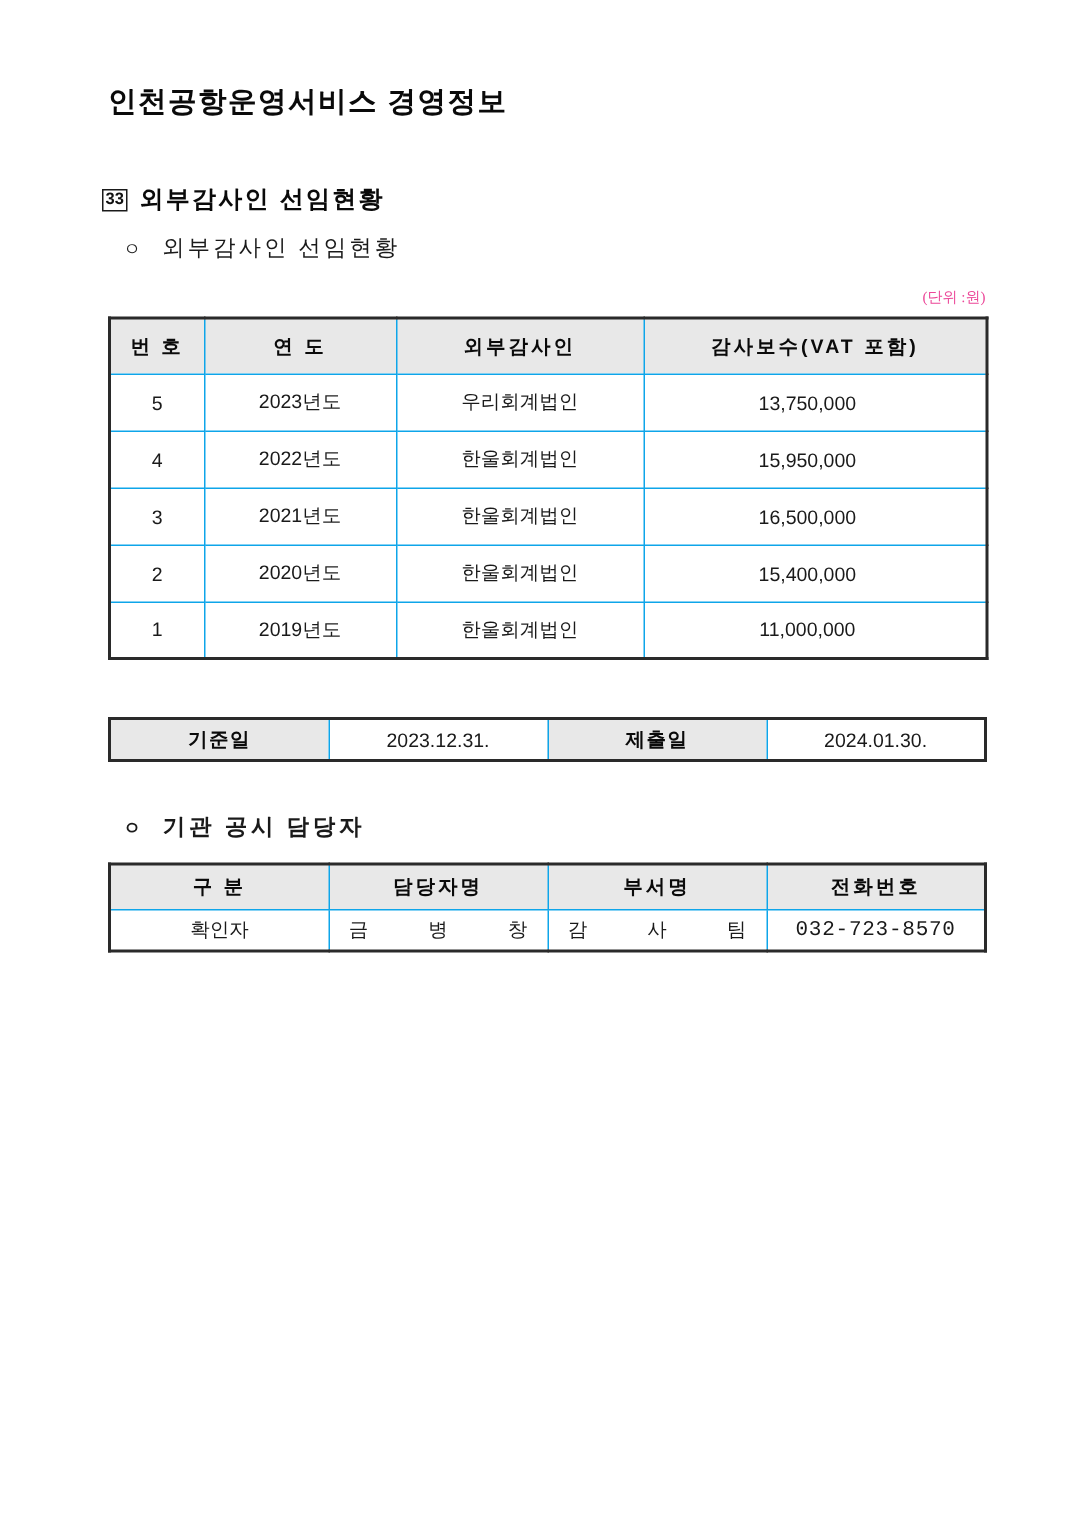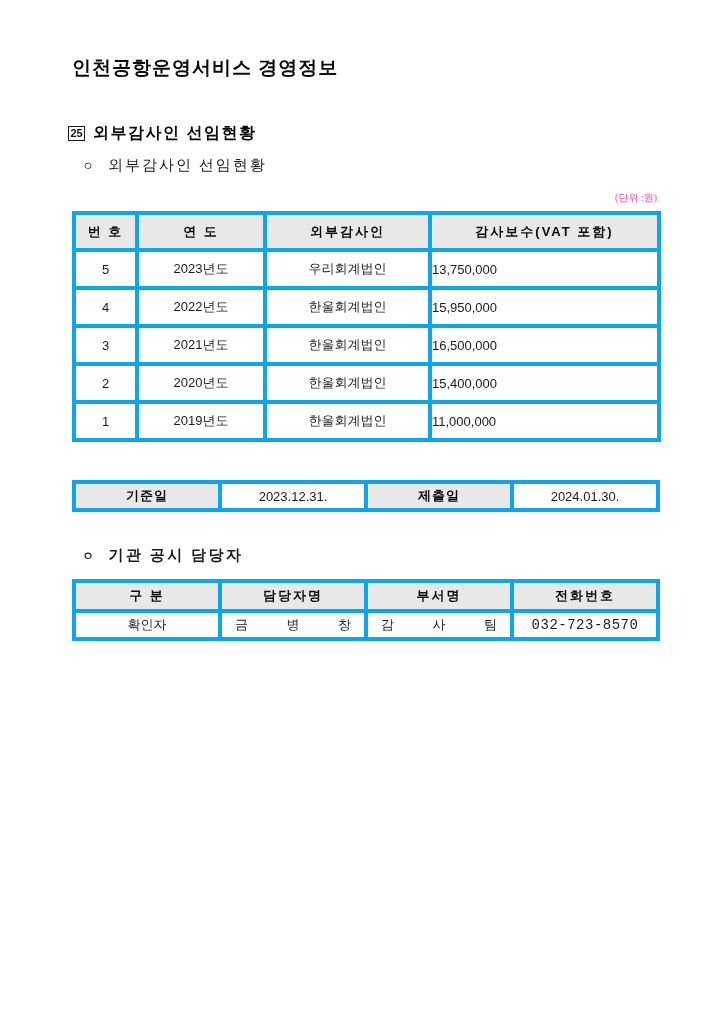--- a/index.html
+++ b/index.html
@@ -66,42 +66,42 @@
     font-size: 10px;
     margin-top: 16px;
     margin-bottom: 6px;
     color: #ec4899;
   }
   table {
     border-collapse: collapse;
     table-layout: fixed;
     width: 585px;
   }
-  table, th, td { border: 4px solid #0ea5e9; }
+  table, th, td { border: 1px solid #0ea5e9; }
   table { border: 2px solid #2a2a2a; }
   th {
     background: #e8e8e8;
     font-size: 13px;
     font-weight: bold;
     letter-spacing: 2px;
     color: #0a0a0a;
   }
   td {
     background: #ffffff;
     font-size: 13px;
     color: #1a1a1a;
   }
   
   .audit-table th { height: 37px; }
   .audit-table td { height: 38px; text-align: center; }
   .audit-table .col-no  { width: 63px; }
   .audit-table .col-yr  { width: 128px; }
   .audit-table .col-aud { width: 165px; }
   .audit-table .col-fee { width: 229px; }
-  .audit-table td.fee { text-align: left; padding-right: 10px; }
+  .audit-table td.fee { text-align: center; padding-right: 10px; }
   
   .date-table { margin-top: 38px; }
   .date-table th, .date-table td { height: 28px; text-align: center; }
   .date-table th { letter-spacing: 1px; }
   .date-table col { width: 146px; }
   
   .contact-head { margin-top: 34px; margin-bottom: 14px; }
   
   .contact-table th { height: 30px; }
   .contact-table td { height: 28px; }
@@ -120,21 +120,21 @@
   }
 </style>
 </head>
 <body>
 
 <div class="page">
 
   <div class="doc-title">인천공항운영서비스 경영정보</div>
 
   <div class="section-head">
-    <span class="num-box">25</span>
+    <span class="num-box">33</span>
     <span class="section-title">외부감사인 선임현황</span>
   </div>
 
   <div class="bullet-line">
     <span class="bullet-marker">ㅇ</span>
     <span>외부감사인 선임현황</span>
   </div>
 
   <div class="unit-note">(단위 :원)</div>
 

